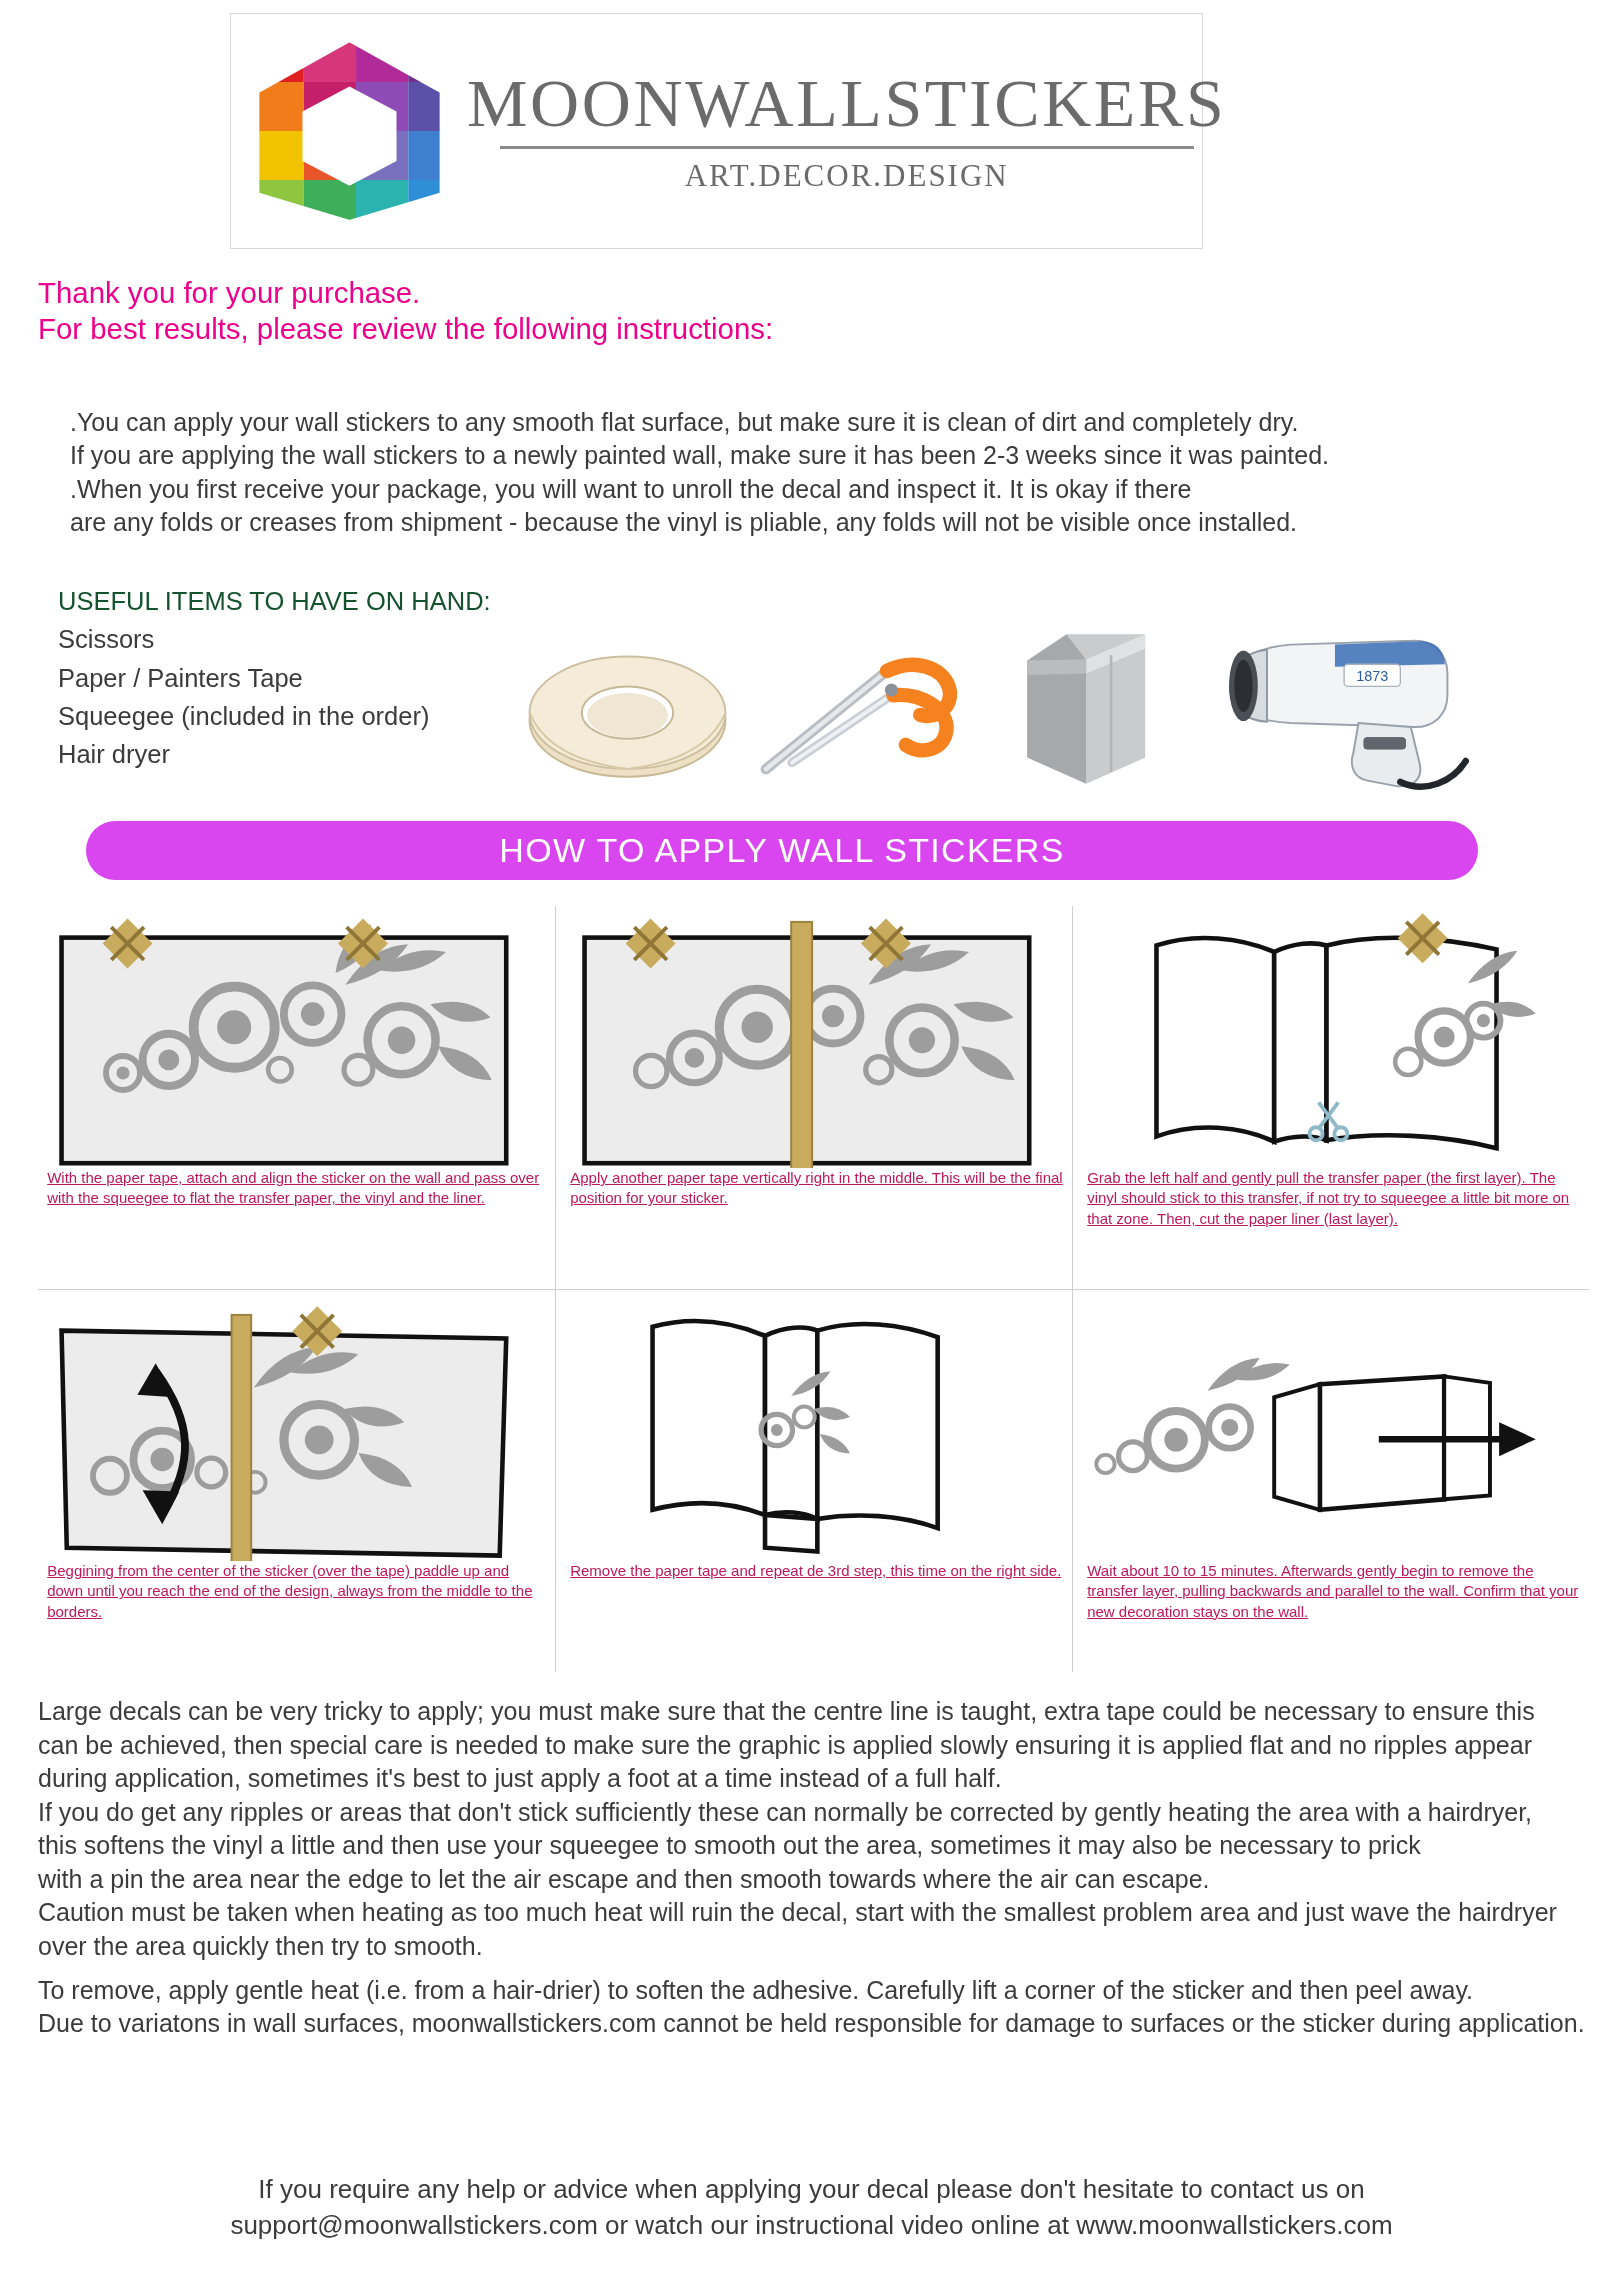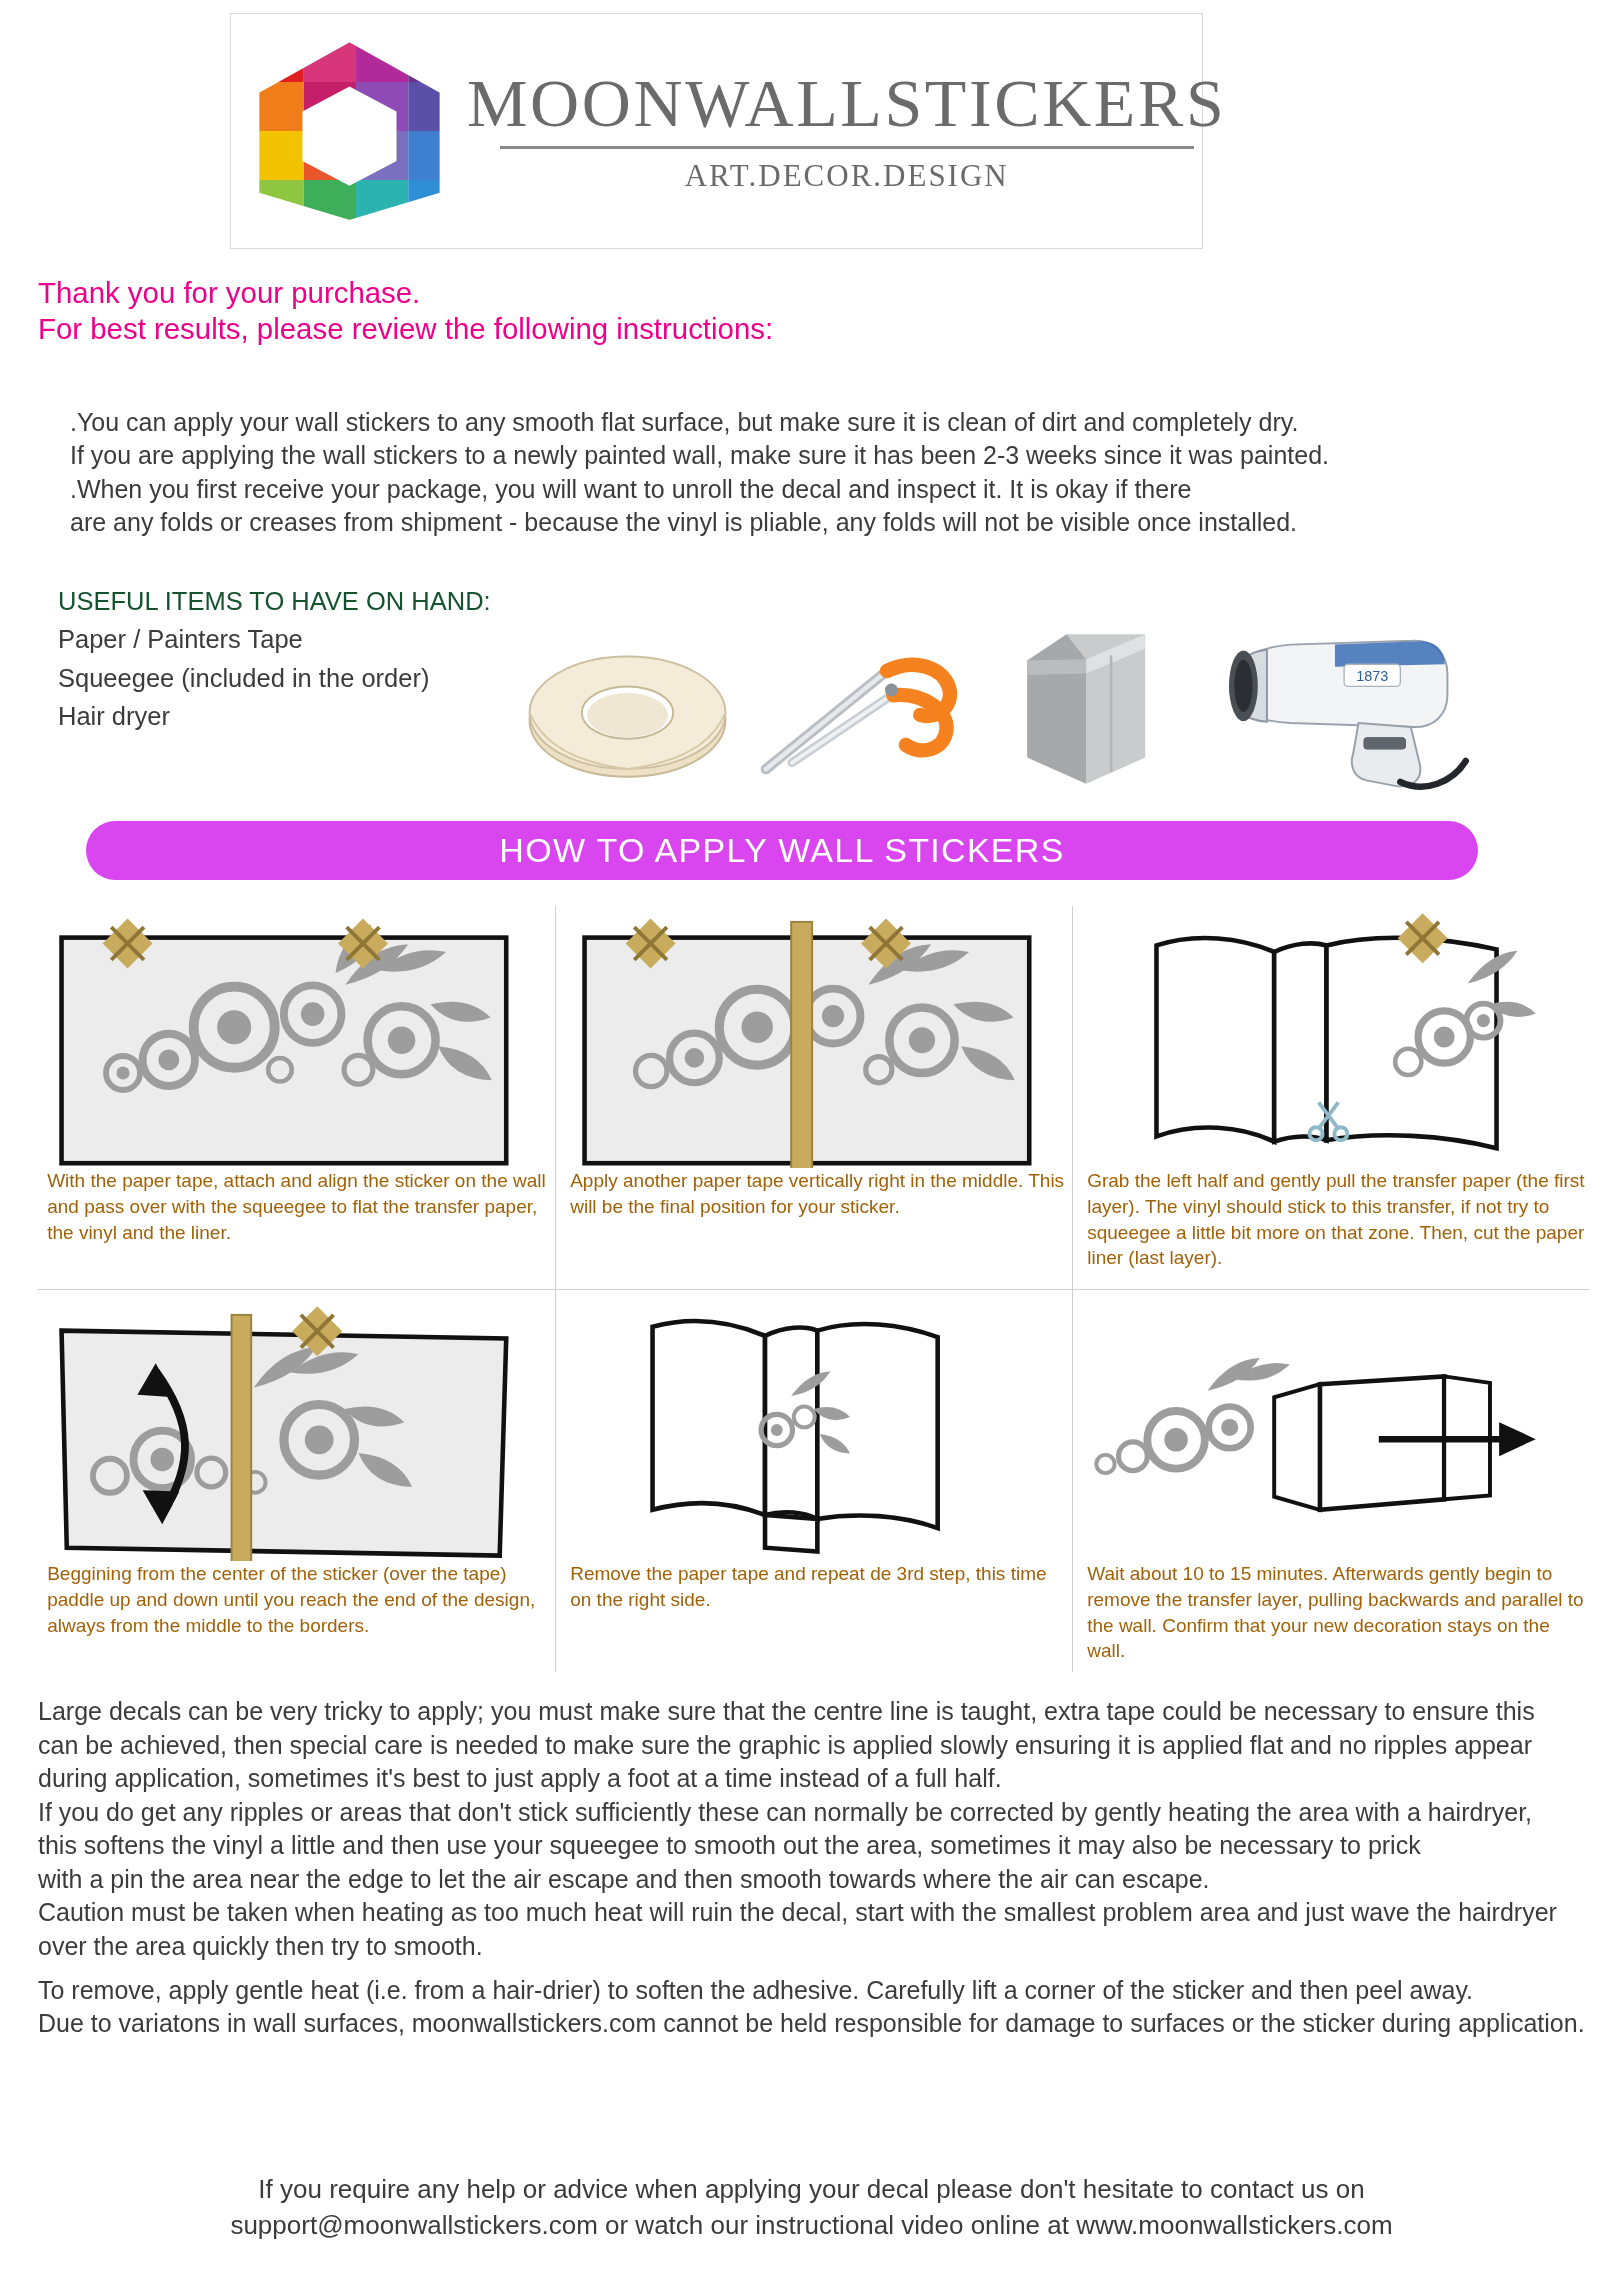--- a/index.html
+++ b/index.html
@@ -160,24 +160,25 @@
   .cell {
     position: absolute;
     width: 517px;
     box-sizing: border-box;
   }
   .cell .art {
     height: 262px;
     position: relative;
   }
   .cell .caption {
-    font-size: 19px;
+    font-size: 15px;
     line-height: 1.36;
-    color: #a16207;
+    color: #be185d;
     padding: 0 9.2px;
+    text-decoration: underline;
   }
   .vline {
     position: absolute;
     width: 1.3px;
     background: #cfcfcf;
   }
   .hline {
     position: absolute;
     height: 1.3px;
     background: #cfcfcf;
@@ -261,20 +262,21 @@
 
   <div class="body-block">
     <div class="body-line">.You can apply your wall stickers to any smooth flat surface, but make sure it is clean of dirt and completely dry.</div>
     <div class="body-line">If you are applying the wall stickers to a newly painted wall, make sure it has been 2-3 weeks since it was painted.</div>
     <div class="body-line">.When you first receive your package, you will want to unroll the decal and inspect it. It is okay if there</div>
     <div class="body-line">are any folds or creases from shipment - because the vinyl is pliable, any folds will not be visible once installed.</div>
   </div>
 
   <div class="useful">
     <div class="useful-title">USEFUL ITEMS TO HAVE ON HAND:</div>
+    <div class="useful-item">Scissors</div>
     <div class="useful-item">Paper / Painters Tape</div>
     <div class="useful-item">Squeegee (included in the order)</div>
     <div class="useful-item">Hair dryer</div>
   </div>
 
   <div class="tools">
 
     <svg class="tool" style="left:26px; top:33px;" width="209" height="144" viewBox="0 0 320 220">
       <ellipse cx="160" cy="120" rx="150" ry="86" fill="#ede0c4" stroke="#c8b996" stroke-width="3"></ellipse>
       <ellipse cx="160" cy="108" rx="150" ry="86" fill="#f4ecd8" stroke="#cdbfa0" stroke-width="3"></ellipse>

